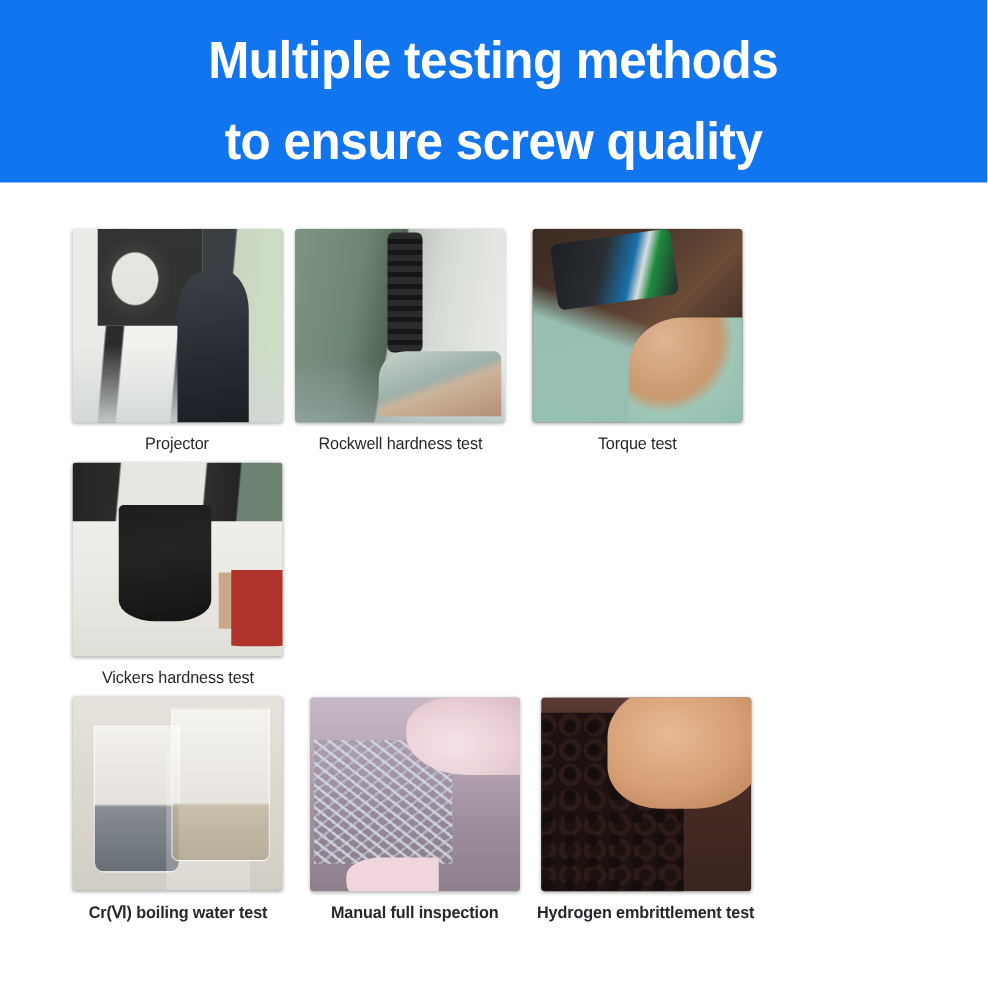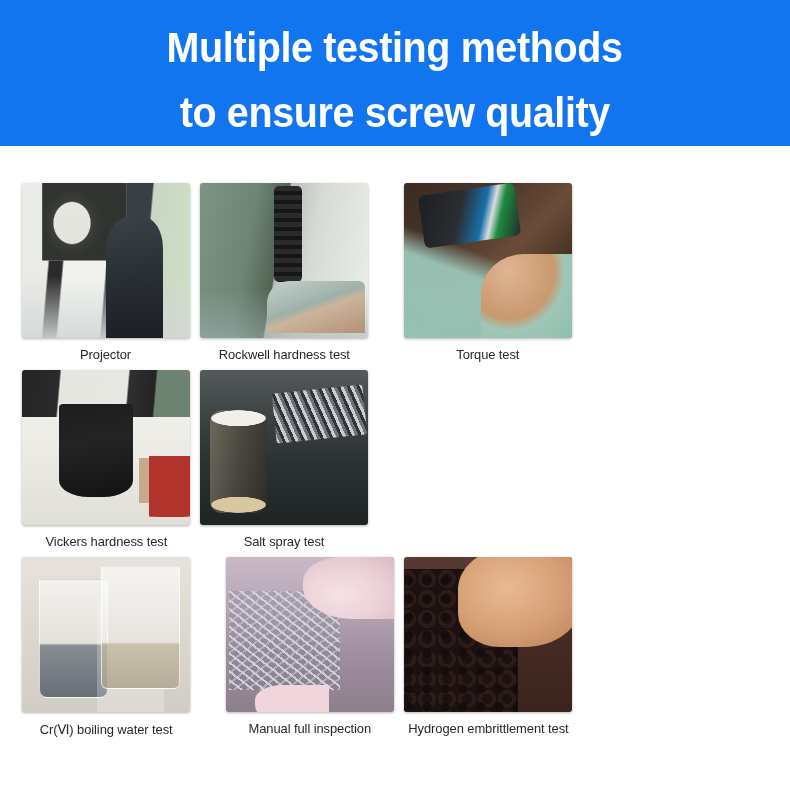--- a/index.html
+++ b/index.html
@@ -41,27 +41,28 @@
   }
 
   
   .gallery {
     width: 790px;
     box-sizing: border-box;
     padding: 0;
   }
   .grid-row {
     display: flex;
-    align-items: flex-start;
+    align-items: center;
     width: 790px;
     box-sizing: border-box;
+    padding-left: 36px;
   }
   .row-1 { padding-top: 37px; }
   .row-2 { padding-top: 8px; }
-  .row-3 { padding-top: 8px; }
+  .row-3 { padding-top: 8px; font-weight: bold; }
 
   .cell {
     display: flex;
     flex-direction: column;
     align-items: center;
     box-sizing: border-box;
   }
 
   .photo {
     width: 168px;
@@ -85,21 +86,21 @@
     letter-spacing: -0.1px;
     transform: scaleX(0.96);
   }
   .caption.small {
     font-size: 12.6px;
   }
 
   
   .col1 { margin-left: 22px; }
   .col2 { margin-left: 10px; }
-  .col3 { margin-left: 36px; }
+  .col3 { margin-left: 22px; }
   .col4 { margin-left: 22px; }
 
   
 
   
   .img-projector {
     background:
       radial-gradient(ellipse 26px 30px at 48px 36px, #caa84e 0%, #caa84e 58%, rgba(202,168,78,0) 62%),
       radial-gradient(ellipse 12px 9px at 74px 40px, #b8973f 0%, #b8973f 70%, rgba(0,0,0,0) 74%),
       linear-gradient(180deg, rgba(255,255,255,0) 60%, rgba(210,215,214,0.9) 100%),
@@ -422,24 +423,20 @@
 
     </div>
 
     <div class="grid-row row-2">
 
       <div class="cell col1">
         <div class="photo tall img-vickers"></div>
         <div class="caption">Vickers hardness test</div>
       </div>
 
-      <div class="cell col2">
-        <div class="photo tall img-saltspray"></div>
-        <div class="caption">Salt spray test</div>
-      </div>
 
 
 
     </div>
 
     <div class="grid-row row-3">
 
       <div class="cell col1">
         <div class="photo tall img-crvi"></div>
         <div class="caption">Cr(Ⅵ) boiling water test</div>

